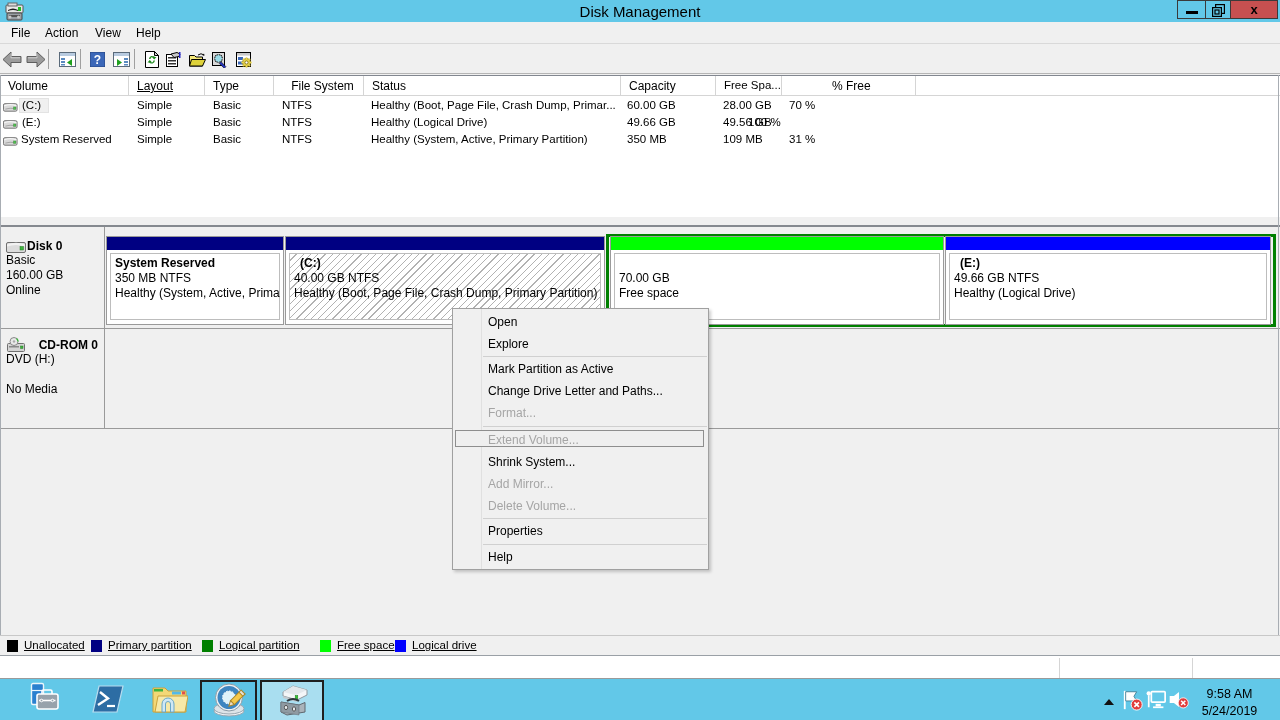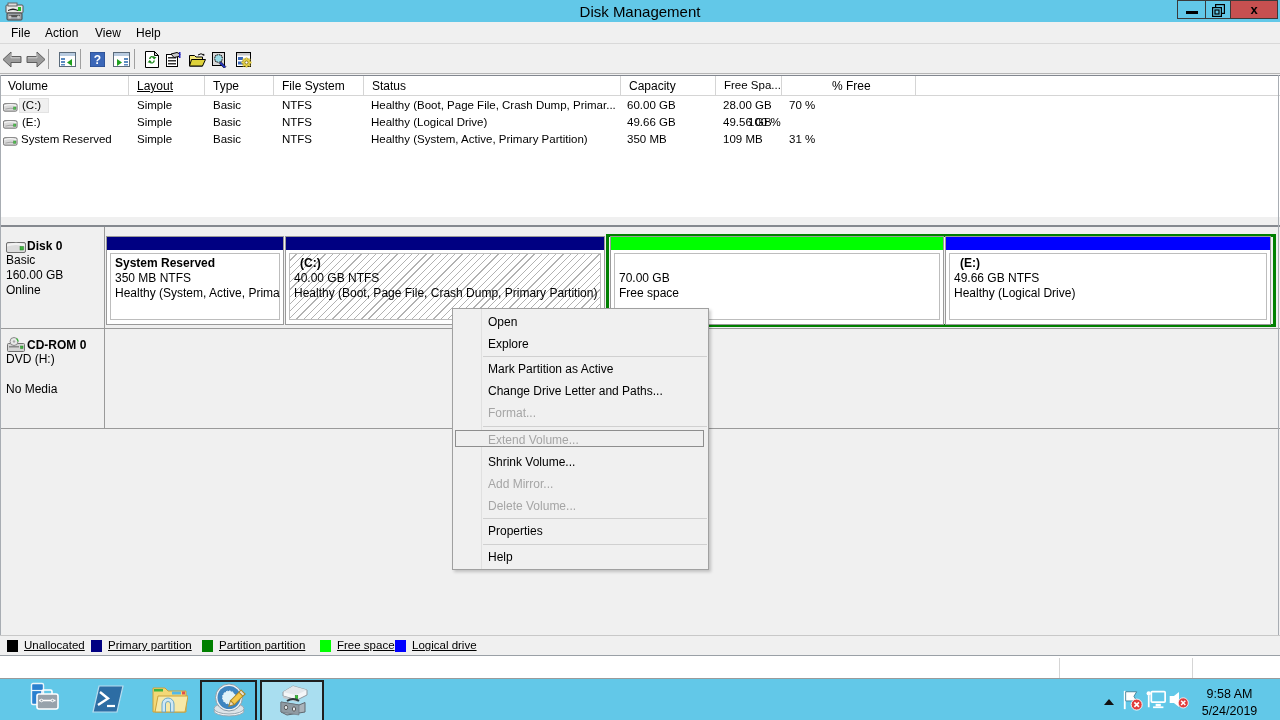--- a/index.html
+++ b/index.html
@@ -178,21 +178,21 @@
         <circle r="1.6" fill="#fff" stroke="#8a7a1d"></circle>
       </g>
     </svg>
 </div>
 
 <div id="listpane" class="abs">
   <div id="listhdr">
     <div class="hcell" style="left:0; width:129px;">Volume</div>
     <div class="hcell" style="left:129px; width:76px;text-decoration:underline;">Layout</div>
     <div class="hcell" style="left:205px; width:69px;">Type</div>
-    <div class="hcell" style="left:274px; width:90px;">File System</div>
+    <div class="hcell" style="left:274px; width:90px;text-align:center;">File System</div>
     <div class="hcell" style="left:364px; width:257px;">Status</div>
     <div class="hcell" style="left:621px; width:95px;">Capacity</div>
     <div class="hcell" style="left:716px; width:66px; font-size:11.5px;">Free Spa...</div>
     <div class="hcell" style="left:782px; width:92px;margin-left:42px;">% Free</div>
     <div class="hcell" style="left:874px; width:406px; border-right:none;"></div>
   </div>
   <svg class="abs" style="left:3px; top:25px;" width="15" height="11" viewBox="0 0 16 11">
       <rect x="0.5" y="2.5" width="14.5" height="8" rx="1.5" fill="#d9d9d9" stroke="#6e6e6e"></rect>
       <path d="M1.2 4.2 q6.8 -2.8 13.2 0 l0 1.2 q-6.6 -2.3 -13.2 0 Z" fill="#f5f5f5"></path>
       <path d="M2.5 8.3 q5 -1.6 10.5 -0.6" fill="none" stroke="#8a8a8a" stroke-width="0.7"></path>
@@ -275,21 +275,21 @@
       <div class="ptext" style="top:34px;">70.00 GB<br>Free space</div>
     </div>
     <div class="pblock" style="left:945px; width:326px;">
       <div class="pbar" style="background:#0000ff;"></div>
       <div class="pinner"></div>
       <div class="ptext"><span class="pname" style="padding-left:6px;">(E:)</span><br>49.66 GB NTFS<br>Healthy (Logical Drive)</div>
     </div>
   </div>
   <div id="cdrow">
     <div class="labelcol" style="padding-top:9px;">
-      <div style="position:relative;">
+      <div style="position:relative;text-align:right;">
         <svg style="position:absolute; left:0; top:-1px;" width="20" height="15" viewBox="0 0 20 15">
             <rect x="1.5" y="6.5" width="17" height="8" rx="1" fill="#d4d4d4" stroke="#707070"></rect>
             <circle cx="8" cy="4.5" r="4" fill="#e8e8e8" stroke="#888"></circle>
             <circle cx="8" cy="4.5" r="1.2" fill="#aaa"></circle>
             <path d="M10.5 1.5 a4 4 0 0 1 1.5 3" fill="none" stroke="#3cb43c" stroke-width="1.4"></path>
             <rect x="3" y="9" width="10" height="1.5" fill="#888"></rect>
             <rect x="14.5" y="9" width="2.5" height="2.5" fill="#3cb43c" stroke="#2a7d2a" stroke-width="0.5"></rect>
           </svg>
         <div class="dname" style="padding-left:21px;">CD-ROM 0</div>
       </div>
@@ -299,21 +299,21 @@
 </div>
 
 <div class="abs" style="left:0; top:75px; width:1px; height:580px; background:#a8adb3;"></div>
 <div class="abs" style="left:1278px; top:75px; width:1px; height:580px; background:#a8adb3;"></div>
 <div id="legend" class="abs">
   <div class="lsq" style="left:7px; background:#000;"></div>
     <span class="ltext" style="left:24px;">Unallocated</span>
   <div class="lsq" style="left:91px; background:#000082;"></div>
     <span class="ltext" style="left:108px;">Primary partition</span>
   <div class="lsq" style="left:202px; background:#008000;"></div>
-    <span class="ltext" style="left:219px;">Partition partition</span>
+    <span class="ltext" style="left:219px;">Logical partition</span>
   <div class="lsq" style="left:320px; background:#00ff00;"></div>
     <span class="ltext" style="left:337px;">Free space</span>
   <div class="lsq" style="left:395px; background:#0000ff;"></div>
     <span class="ltext" style="left:412px;">Logical drive</span>
 </div>
 
 <div id="statusbar" class="abs">
   <div class="ssep" style="left:1059px;"></div>
   <div class="ssep" style="left:1192px;"></div>
 </div>
@@ -393,20 +393,20 @@
   <div class="gutter"></div>
   <div id="extfocus"></div>
   <div class="mi" style="top:2px;">Open</div>
   <div class="mi" style="top:24px;">Explore</div>
   <div class="msep" style="top:47px;"></div>
   <div class="mi" style="top:49px;">Mark Partition as Active</div>
   <div class="mi" style="top:71px;">Change Drive Letter and Paths...</div>
   <div class="mi dis" style="top:93px;">Format...</div>
   <div class="msep" style="top:117px;"></div>
   <div class="mi dis" style="top:120px;">Extend Volume...</div>
-  <div class="mi" style="top:142px;">Shrink Volume...</div>
+  <div class="mi" style="top:142px;">Shrink System...</div>
   <div class="mi dis" style="top:164px;">Add Mirror...</div>
   <div class="mi dis" style="top:186px;">Delete Volume...</div>
   <div class="msep" style="top:209px;"></div>
   <div class="mi" style="top:211px;">Properties</div>
   <div class="msep" style="top:235px;"></div>
   <div class="mi" style="top:237px;">Help</div>
 </div>
 
 </body></html>

